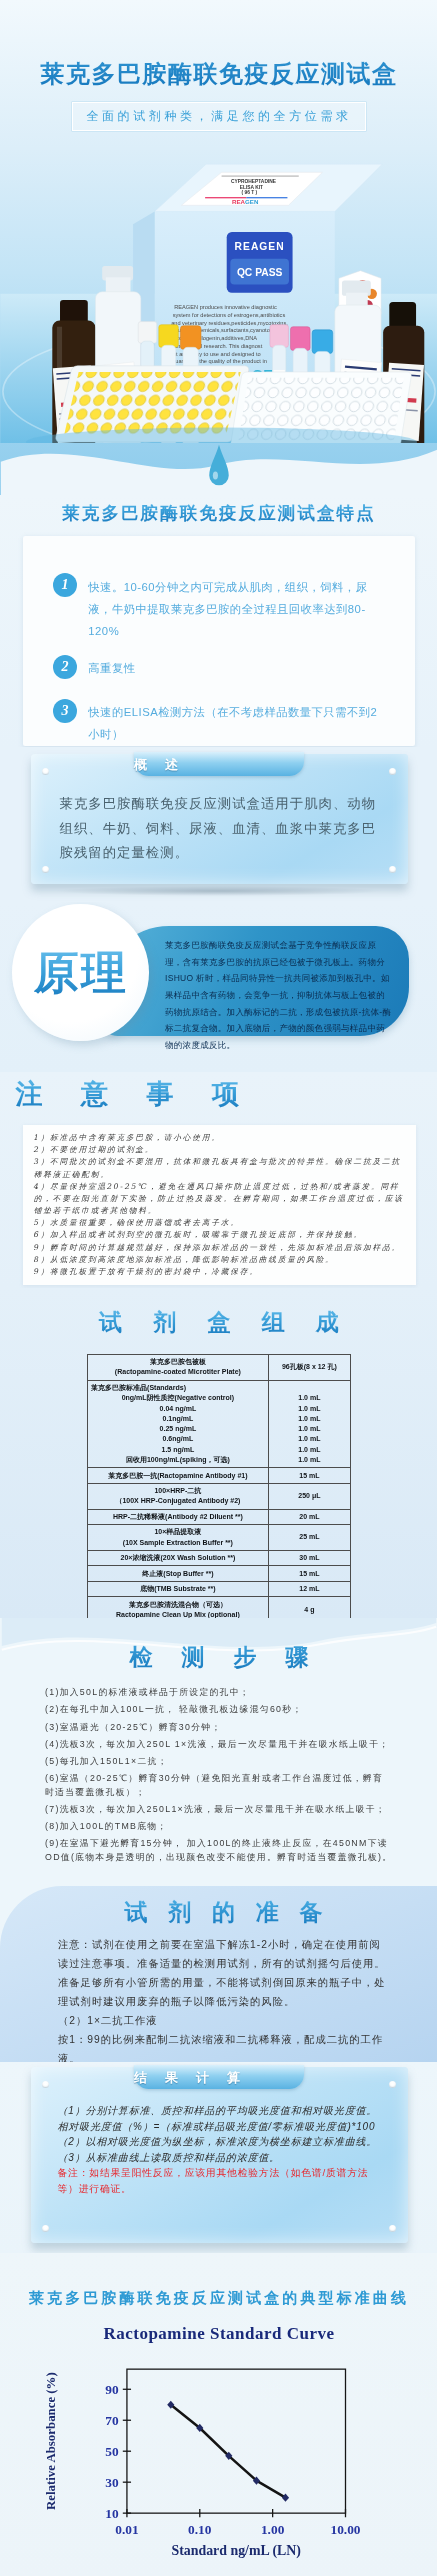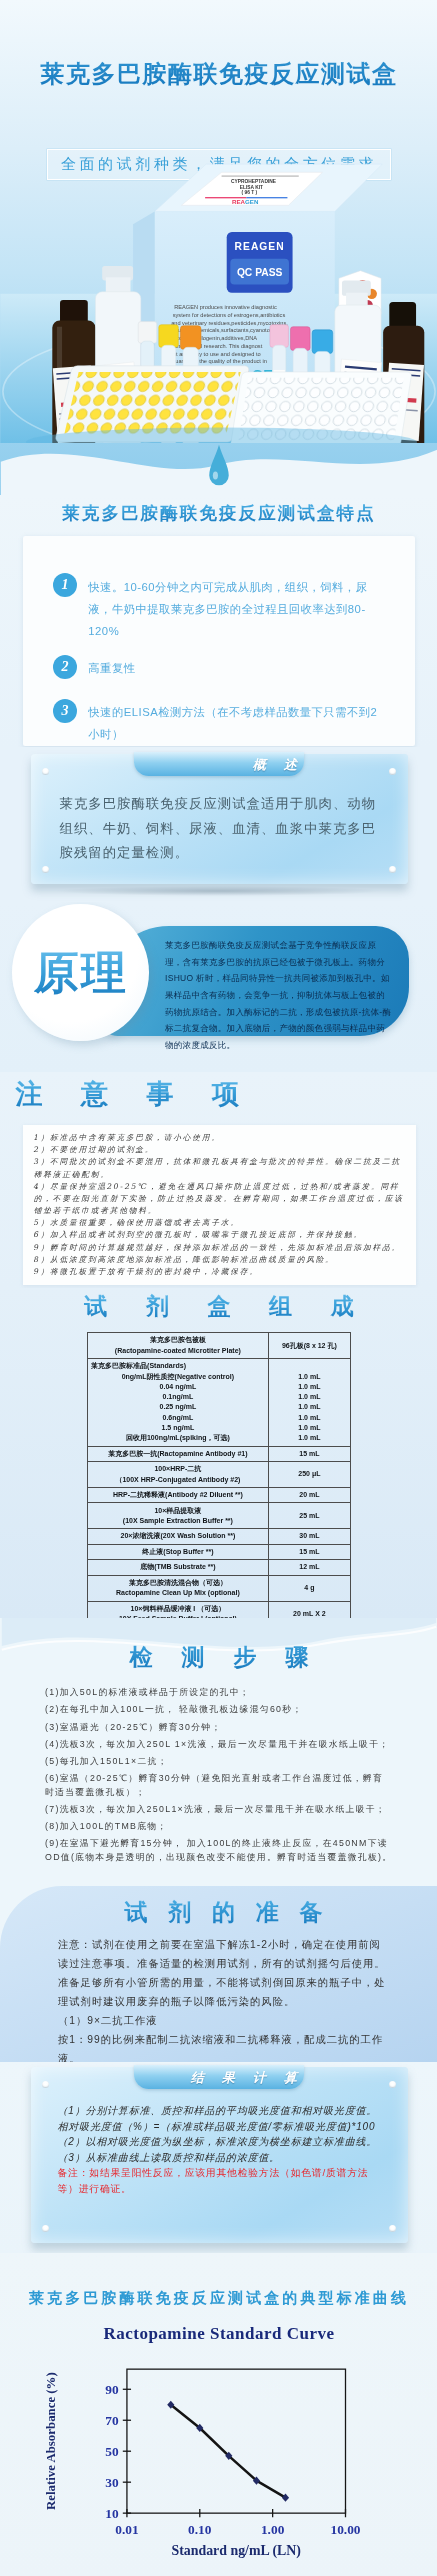--- a/index.html
+++ b/index.html
@@ -5,37 +5,37 @@
   html,body{margin:0;padding:0;}
   body{width:438px;font-family:"Liberation Sans",sans-serif;background:#e8f2fa;}
   #page{width:438px;height:2628px;overflow:hidden;position:relative;background:#e8f2fa;}
   section{position:relative;overflow:hidden;}
   .gtx{font-weight:bold;color:#1e86c8;background:linear-gradient(180deg,#6ec3ee 0%,#3da3dc 45%,#1577bd 100%);-webkit-background-clip:text;background-clip:text;-webkit-text-fill-color:transparent;}
 
   
   #hero{height:495px;background:linear-gradient(180deg,#f2f9fd 0%,#dcEEf9 30%,#c3e4f6 55%,#a5d7f1 78%,#8ccbec 100%);}
   .hero-title{margin:0;padding-top:58px;text-align:center;font-size:24px;letter-spacing:1.5px;}
   .hero-sub-wrap{text-align:center;margin-top:12.4px;}
-  .hero-sub{display:inline-block;border:0.5px solid #fff;box-shadow:0 0 0 0.5px #b9dcf0;background:rgba(255,255,255,.25);color:#39a0d8;font-size:15px;letter-spacing:3.6px;padding:4.6px 13.4px;margin-top:47px;}
+  .hero-sub{display:inline-block;border:0.5px solid #fff;box-shadow:0 0 0 0.5px #b9dcf0;background:rgba(255,255,255,.25);color:#39a0d8;font-size:12px;letter-spacing:3.6px;padding:4.6px 13.4px;}
   .hero-art{position:absolute;left:0;top:124px;}
   .hero-wave{position:absolute;left:0;bottom:0;}
 
   
   #features{height:252px;background:linear-gradient(180deg,#eef6fb,#e7f2fa);}
   .feat-heading{margin:0;padding-top:6.2px;text-align:center;font-size:17.5px;letter-spacing:2.1px;}
   .feat-card{width:392px;margin:11.3px auto 0;height:210px;background:#fbfdfe;border-radius:2.1px;box-shadow:0 1.5px 5.2px rgba(110,150,175,.18);padding:0;box-sizing:border-box;}
   .feat-list{padding:37px 31px 0 30px;}
   .feat-row{display:flex;align-items:flex-start;margin-bottom:13.4px;}
   .feat-row:nth-child(3){margin-top:19.6px;}
   .feat-num{flex:none;width:24px;height:24px;border-radius:50%;background:#3ba7de;color:#fff;font-size:14px;font-weight:bold;font-style:italic;display:flex;align-items:center;justify-content:center;margin-right:11.3px;font-family:"Liberation Serif",serif;}
   .feat-text{font-size:11.3px;color:#55acde;line-height:1.95;letter-spacing:0.5px;padding-top:2.1px;}
 
   
   .glass-panel{position:relative;width:377px;margin:0 auto;background:linear-gradient(150deg,#ddf1fc 0%,#bfe3f7 40%,#a9d9f4 75%,#b6def6 100%);border-radius:4.1px;box-shadow:0 6.2px 8.2px rgba(110,145,170,.35), inset 0 0 17.5px rgba(255,255,255,.65);}
-  .panel-tab{position:absolute;top:-2.1px;left:50%;transform:translateX(-50%);width:170px;height:24px;background:linear-gradient(180deg,#d9f0fc 0%,#8fd0f0 45%,#59b2e2 100%);border-radius:0 0 14.4px 14.4px;box-shadow:0 1.5px 3.1px rgba(90,140,170,.35);color:#fff;font-size:13px;font-weight:bold;letter-spacing:7.2px;text-align:right;line-height:25px;text-shadow:0 0.5px 1px rgba(40,100,140,.5);font-style:italic;}
+  .panel-tab{position:absolute;top:-2.1px;left:50%;transform:translateX(-50%);width:170px;height:24px;background:linear-gradient(180deg,#d9f0fc 0%,#8fd0f0 45%,#59b2e2 100%);border-radius:0 0 14.4px 14.4px;box-shadow:0 1.5px 3.1px rgba(90,140,170,.35);color:#fff;font-size:13px;font-weight:bold;letter-spacing:7.2px;text-align:left;line-height:25px;text-shadow:0 0.5px 1px rgba(40,100,140,.5);}
   .corner-dot{position:absolute;width:7.2px;height:7.2px;border-radius:50%;background:#fff;box-shadow:inset 0 -1px 1.5px rgba(140,170,190,.6);}
   .dot-tl{left:11.3px;top:13.4px;}  .dot-tr{right:11.3px;top:13.4px;}
   .dot-bl{left:11.3px;bottom:11.3px;} .dot-br{right:11.3px;bottom:11.3px;}
   #overview{height:155px;background:#e7f2fa;}
   .ov-panel{margin-top:7.2px;height:130px;}
   .ov-text{padding:38px 29px 0;font-size:13.4px;color:#49616e;line-height:1.82;letter-spacing:1px;}
   .panel-shadow{width:330px;height:9.3px;margin:2.1px auto 0;background:radial-gradient(ellipse at center,rgba(120,140,155,.45) 0%,rgba(120,140,155,0) 70%);}
 
   
   #principle{height:170px;background:linear-gradient(180deg,#e7f2fa,#e3f0f9);}
@@ -45,21 +45,21 @@
   .pr-title{font-size:45px;letter-spacing:2.1px;}
 
   
   #notes{height:216px;background:linear-gradient(180deg,#e9f3fa,#e4f0f9);}
   .notes-heading{margin:0;padding-top:4.1px;font-size:27px;letter-spacing:15.5px;text-indent:15.5px;}
   .notes-card{width:393px;margin:13.4px auto 0;background:#fdfefe;box-shadow:0 1px 4.1px rgba(120,150,175,.15);padding:6.7px 11.3px;box-sizing:border-box;}
   .note-item{margin:0;font-family:"DejaVu Serif","Liberation Serif",serif;font-style:italic;font-size:7.7px;line-height:1.58;letter-spacing:1.8px;color:#3a3a3a;}
 
   
   #kit{height:330px;background:linear-gradient(180deg,#e4f0f9,#d9e9f6);}
-  .kit-heading{margin:0;padding-top:3.1px;text-align:center;font-size:23px;letter-spacing:12.4px;text-indent:12.4px;font-family:Liberation Mono, monospace;}
+  .kit-heading{margin:16px;padding-top:3.1px;text-align:center;font-size:23px;letter-spacing:12.4px;text-indent:12.4px;}
   .kit-table{width:262px;margin:10.3px auto 0;border:0.5px solid #4c4c4c;}
   .krow{display:flex;border-top:0.5px solid #4c4c4c;}
   .krow:first-child{border-top:none;}
   .kcell{display:flex;flex-direction:column;justify-content:center;padding:2.1px 3.1px;box-sizing:border-box;}
   .kleft{width:69%;border-right:0.5px solid #4c4c4c;}
   .kright{width:31%;}
   .kline{min-height:10.3px;line-height:10.3px;font-size:7px;font-weight:bold;color:#101418;text-align:center;}
   .kline.left1{text-align:left;}
 
   
@@ -452,21 +452,21 @@
         <p class="step-item">(8)加入100L的TMB底物；</p>
         <p class="step-item">(9)在室温下避光孵育15分钟， 加入100L的终止液终止反应，在450NM下读OD值(底物本身是透明的，出现颜色改变不能使用。孵育时适当覆盖微孔板)。</p>
       </div>
   </section>
 
   <section id="prep">
     <div class="prep-bg"></div>
     <h2 class="prep-heading gtx">试 剂 的 准 备</h2>
     <div class="prep-body" id="prep-body">
       <p class="prep-line">注意：试剂在使用之前要在室温下解冻1-2小时，确定在使用前阅读过注意事项。准备适量的检测用试剂，所有的试剂摇匀后使用。准备足够所有小管所需的用量，不能将试剂倒回原来的瓶子中，处理试剂时建议用废弃的瓶子以降低污染的风险。</p>
-    <p class="prep-line">（1）9×二抗工作液</p>
+    <p class="prep-line">（2）1×二抗工作液</p>
         <p class="prep-line">按1：99的比例来配制二抗浓缩液和二抗稀释液，配成二抗的工作液。</p>
         <p class="prep-line">（2）1×工作洗液</p>
         <p class="prep-line">按1：19的比例配制浓缩洗液和双蒸馏水。</p>
       </div>
   </section>
 
   <section id="results">
     <div class="glass-panel res-panel">
       <div class="panel-tab">结 果 计 算</div>
       <span class="corner-dot dot-tl"></span>

